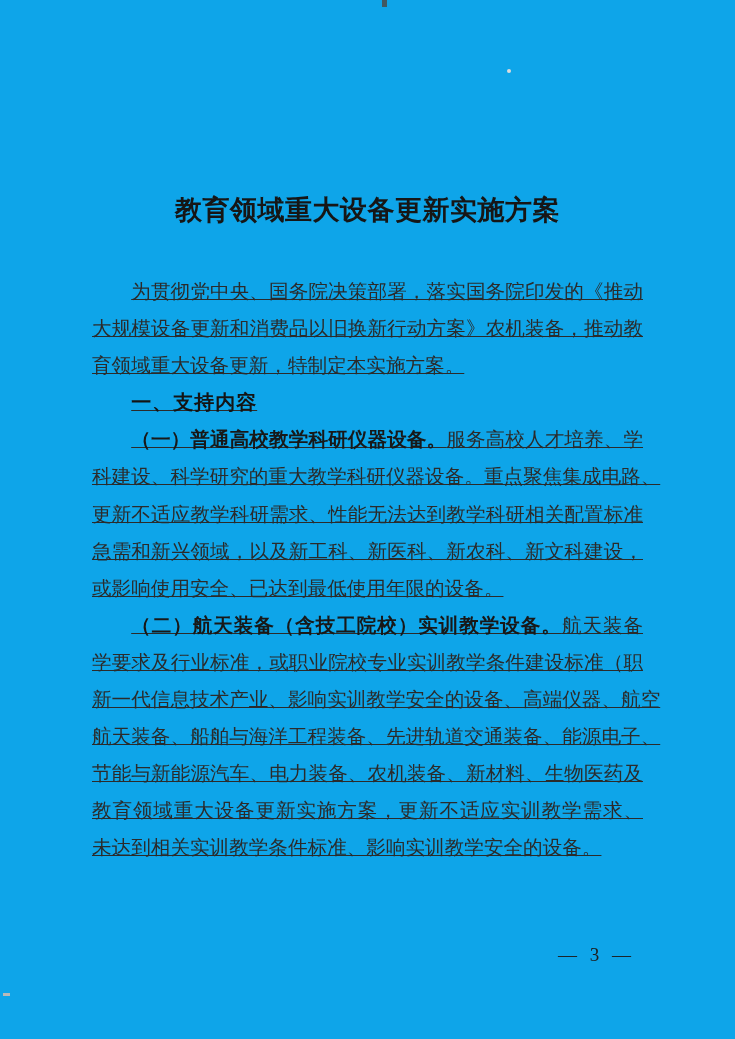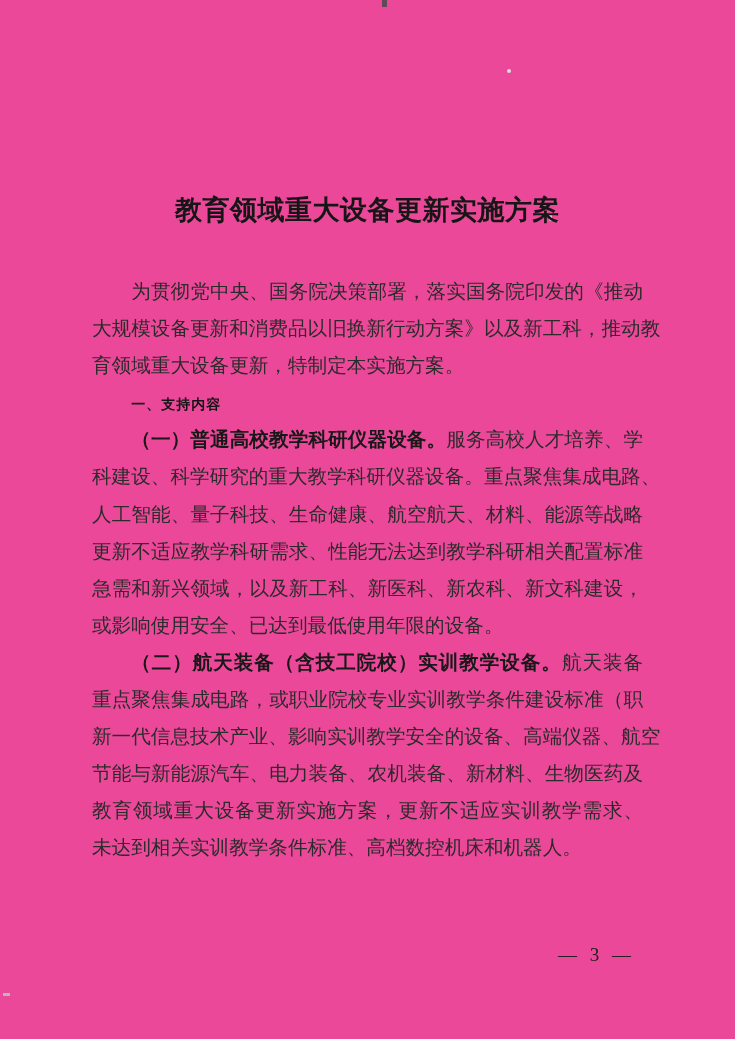--- a/index.html
+++ b/index.html
@@ -4,21 +4,21 @@
 <style>
   html, body {
     margin: 0;
     padding: 0;
     background: #e8e8e8;
   }
   .page {
     position: relative;
     width: 735px;
     height: 1039px;
-    background: #ec4899;
+    background: #0ea5e9;
     overflow: hidden;
     font-family: "Liberation Serif", "DejaVu Serif", serif;
     color: #2b2b2b;
   }
   
   .doc-title {
     position: absolute;
     top: 192px;
     left: 0;
     width: 735px;
@@ -38,38 +38,39 @@
   }
   .line {
     height: 37.1px;
     line-height: 37.1px;
     font-size: 19.6px;
     text-align: justify;
     text-align-last: justify;
     white-space: nowrap;
     overflow: visible;
     letter-spacing: 0;
+    text-decoration: underline;
   }
   .line.para-end,
   .line.heading {
     text-align: left;
     text-align-last: left;
   }
   .line.indent {
     text-indent: 2em;
   }
   .line .seg { color: #2b2b2b; text-align: right; }
   .line .seg.bold {
     font-weight: 700;
     color: #181818;
   }
   .line.heading .seg {
     font-family: "Liberation Sans", "DejaVu Sans", sans-serif;
     font-weight: 700;
-    font-size: 14px;
+    font-size: 20px;
     color: #141414;
     letter-spacing: 1px;
   }
   
   .page-number {
     position: absolute;
     top: 944px;
     right: 100px;
     font-size: 19px;
     color: #1d1d1d;
@@ -91,32 +92,32 @@
   <span class="artifact a1"></span>
   <span class="artifact a2"></span>
   <span class="artifact a3"></span>
   <span class="artifact a4"></span>
 
   <div class="doc-title">教育领域重大设备更新实施方案</div>
 
   <div class="body-col" id="body-col">
 
   <div class="line indent"><span class="seg">为贯彻党中央、国务院决策部署，落实国务院印发的《推动</span></div>
-      <div class="line"><span class="seg">大规模设备更新和消费品以旧换新行动方案》以及新工科，推动教</span></div>
+      <div class="line"><span class="seg">大规模设备更新和消费品以旧换新行动方案》农机装备，推动教</span></div>
       <div class="line para-end"><span class="seg">育领域重大设备更新，特制定本实施方案。</span></div>
       <div class="line indent para-end heading"><span class="seg bold">一、支持内容</span></div>
       <div class="line indent"><span class="seg bold">（一）普通高校教学科研仪器设备。</span><span class="seg">服务高校人才培养、学</span></div>
       <div class="line"><span class="seg">科建设、科学研究的重大教学科研仪器设备。重点聚焦集成电路、</span></div>
-      <div class="line"><span class="seg">人工智能、量子科技、生命健康、航空航天、材料、能源等战略</span></div>
       <div class="line"><span class="seg">更新不适应教学科研需求、性能无法达到教学科研相关配置标准</span></div>
       <div class="line"><span class="seg">急需和新兴领域，以及新工科、新医科、新农科、新文科建设，</span></div>
       <div class="line para-end"><span class="seg">或影响使用安全、已达到最低使用年限的设备。</span></div>
       <div class="line indent"><span class="seg bold">（二）航天装备（含技工院校）实训教学设备。</span><span class="seg">航天装备</span></div>
-      <div class="line"><span class="seg">重点聚焦集成电路，或职业院校专业实训教学条件建设标准（职</span></div>
+      <div class="line"><span class="seg">学要求及行业标准，或职业院校专业实训教学条件建设标准（职</span></div>
       <div class="line"><span class="seg">新一代信息技术产业、影响实训教学安全的设备、高端仪器、航空</span></div>
+      <div class="line"><span class="seg">航天装备、船舶与海洋工程装备、先进轨道交通装备、能源电子、</span></div>
       <div class="line"><span class="seg">节能与新能源汽车、电力装备、农机装备、新材料、生物医药及</span></div>
       <div class="line"><span class="seg">教育领域重大设备更新实施方案，更新不适应实训教学需求、</span></div>
-      <div class="line para-end"><span class="seg">未达到相关实训教学条件标准、高档数控机床和机器人。</span></div>
+      <div class="line para-end"><span class="seg">未达到相关实训教学条件标准、影响实训教学安全的设备。</span></div>
     </div>
 
   <div class="page-number">— 3 —</div>
 
 </div>
 
 </body></html>

